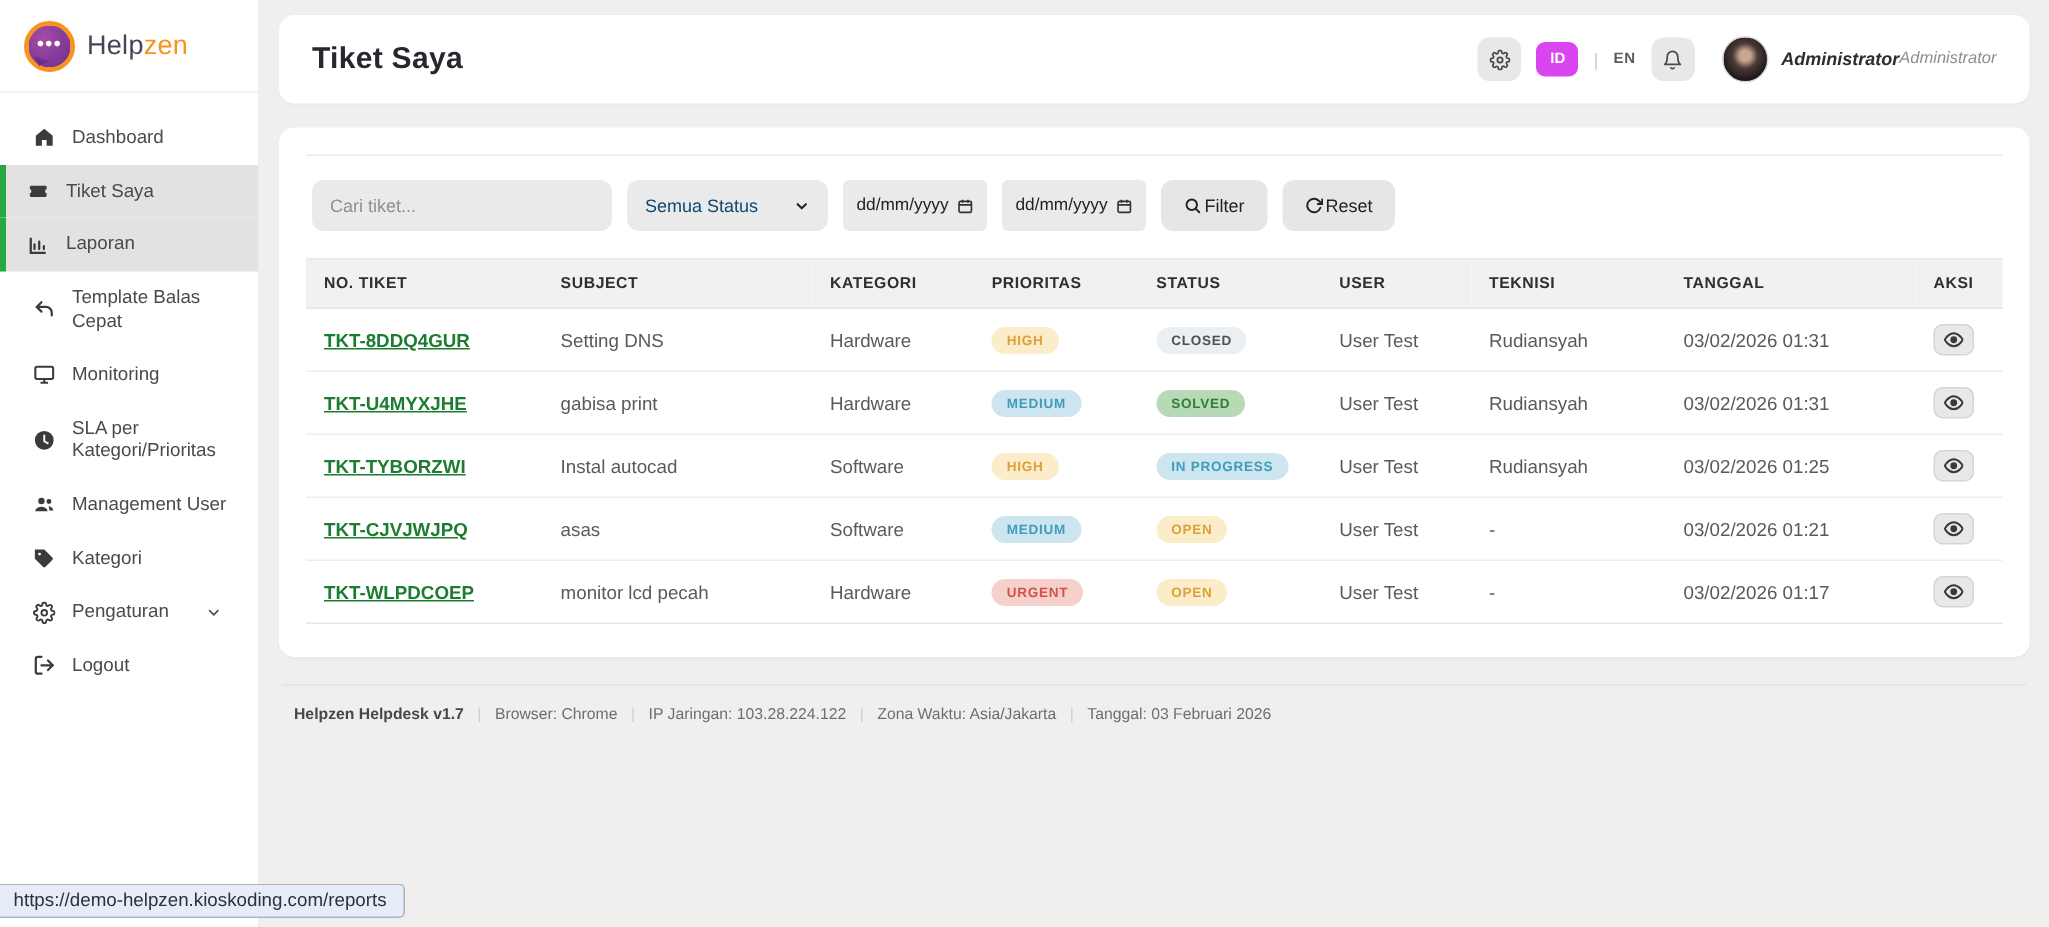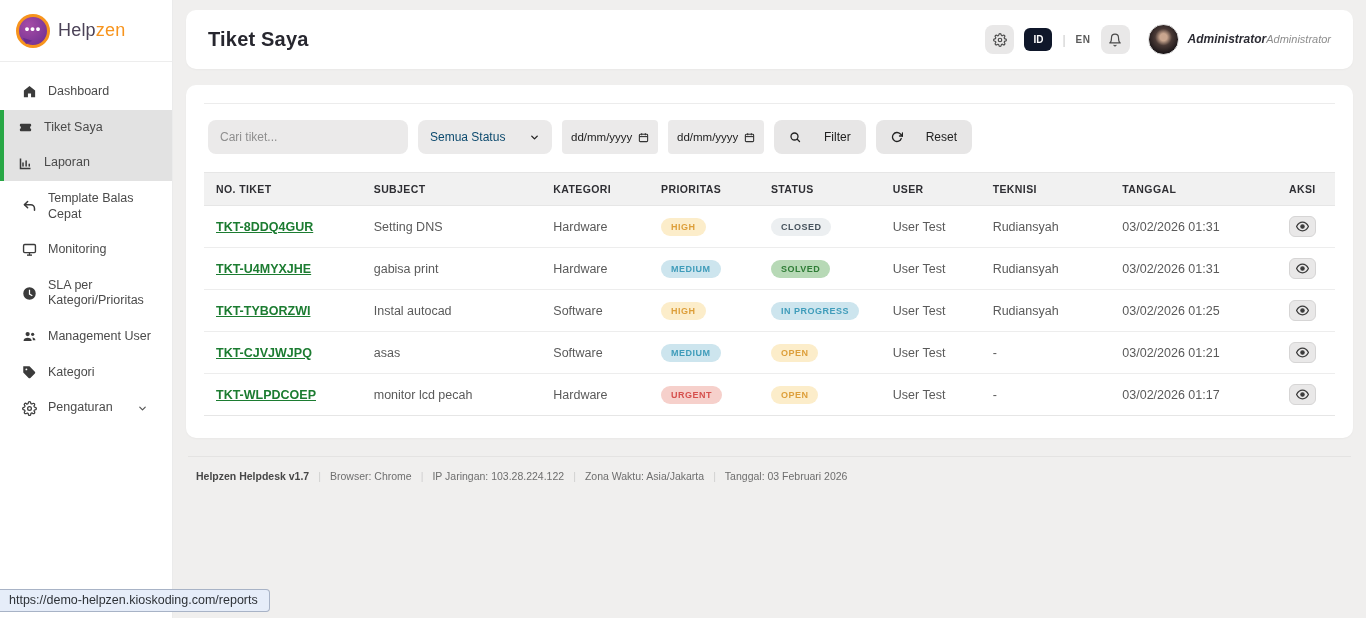--- a/index.html
+++ b/index.html
@@ -59,21 +59,21 @@
     box-shadow:0 1px 2px rgba(0,0,0,.03);
   }
   .page-title { font-size:20px; font-weight:bold; color:#27272f; letter-spacing:.2px; }
   .topbar-right { margin-left:auto; display:flex; align-items:center; gap:10px; }
   .icon-btn {
     width:29px; height:29px; border:none; border-radius:8px;
     background:#e9e8e8; display:flex; align-items:center; justify-content:center;
     color:#4a4a4a; cursor:pointer;
   }
   .lang-id {
-    background:#0f172a; color:#fff; border:none; border-radius:6px;
+    background:#d946ef; color:#fff; border:none; border-radius:6px;
     font-size:10px; font-weight:bold; padding:6px 9px; cursor:pointer;
   }
   .lang-sep { color:#c9c9c9; font-size:12px; }
   .lang-en { font-size:10px; font-weight:bold; color:#5b5b5b; cursor:pointer; letter-spacing:.5px; }
   .user-chip { display:flex; align-items:center; gap:9px; margin-left:8px; cursor:pointer; }
   .avatar {
     width:31px; height:31px; border-radius:50%;
     background:radial-gradient(circle at 50% 42%, #c9a68f 16%, #4a3a36 38%, #1d1719 72%);
     border:1px solid #d9d9d9;
   }
@@ -103,21 +103,21 @@
   }
   .date-field {
     width:96px; height:34px; background:#ebeaea; border:none; border-radius:4px;
     padding:0 9px; font-size:11.5px; color:#222;
     display:flex; align-items:center; justify-content:space-between; cursor:text;
   }
   .date-field .cal { color:#333; }
   .btn {
     height:34px; border:none; border-radius:8px; background:#e7e6e6;
     padding:0 15px; font-size:12px; color:#222; font-family:inherit;
-    display:flex; align-items:center; gap:23px; cursor:pointer; font-weight:500;
+    display:flex; align-items:center; gap:2px; cursor:pointer; font-weight:500;
   }
 
   
   table { width:calc(100% - 4px); margin:0 2px; border-collapse:collapse; }
   thead th {
     background:#f1f1f1; text-align:left; font-size:10.5px; font-weight:bold;
     color:#2e2e33; letter-spacing:.4px; padding:10px 12px;
     border-top:1px solid #e6e6e6; border-bottom:1px solid #e6e6e6;
     text-transform:uppercase; white-space:nowrap;
   }
@@ -258,20 +258,30 @@
           </svg>
       </span>
       <span>Pengaturan</span>
       <span class="chev">
         <svg width="11" height="11" viewBox="0 0 24 24" fill="none" stroke="currentColor" stroke-width="2.6" stroke-linecap="round" stroke-linejoin="round">
             <polyline points="6 9 12 15 18 9"></polyline>
           </svg>
       </span>
     </div>
 
+    <div class="menu-item">
+      <span class="mi-icon">
+        <svg width="15" height="15" viewBox="0 0 24 24" fill="none" stroke="currentColor" stroke-width="2.4" stroke-linecap="round" stroke-linejoin="round">
+            <path d="M9 21H5a2 2 0 0 1-2-2V5a2 2 0 0 1 2-2h4"></path>
+            <polyline points="16 17 21 12 16 7"></polyline>
+            <line x1="21" y1="12" x2="9" y2="12"></line>
+          </svg>
+      </span>
+      <span>Logout</span>
+    </div>
   </nav>
 </aside>
 
 <div class="main">
 
   <header class="topbar">
     <h1 class="page-title">Tiket Saya</h1>
     <div class="topbar-right">
       <button class="icon-btn">
         <svg width="14" height="14" viewBox="0 0 24 24" fill="none" stroke="currentColor" stroke-width="2">

